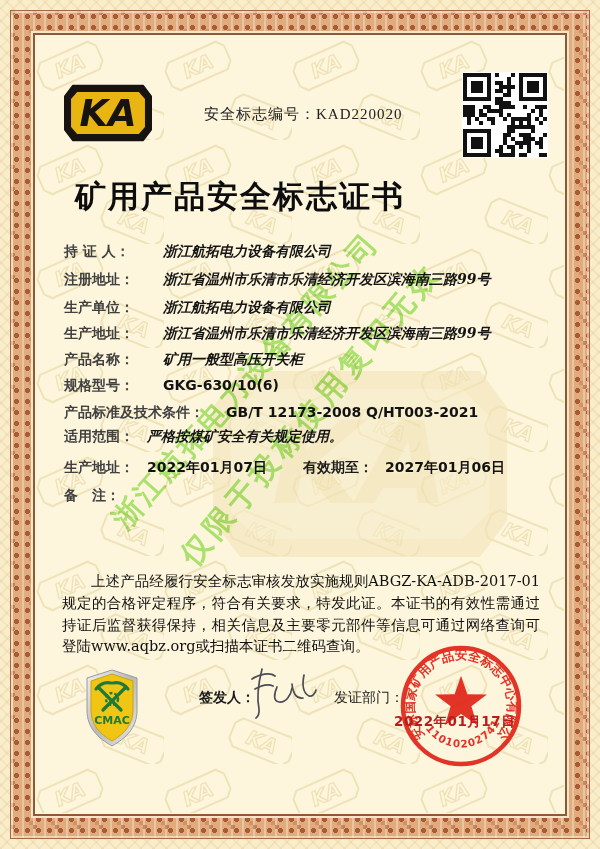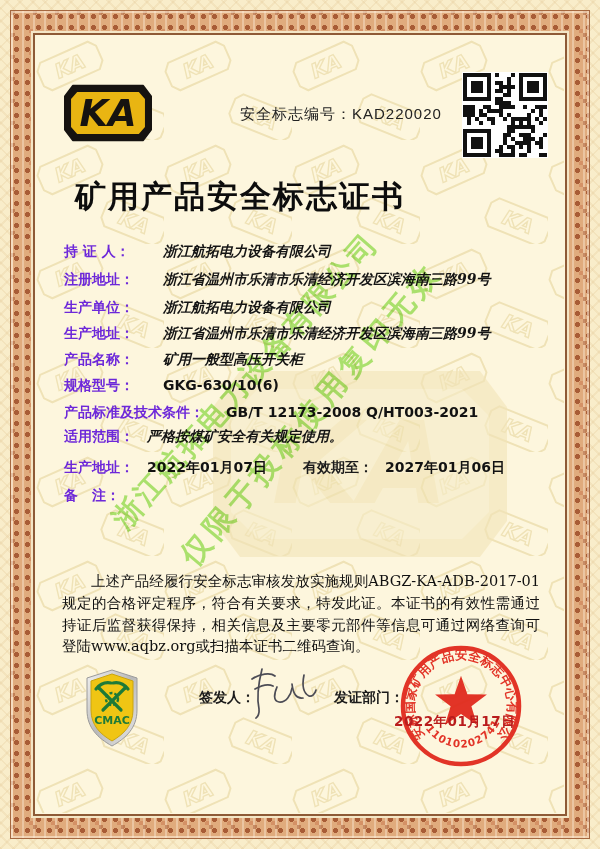--- a/index.html
+++ b/index.html
@@ -28,29 +28,29 @@
   .content{
     position:absolute;inset:33px;
     background:#fdf6dd;
     border:2px solid #8e5a36;
     box-shadow:0 0 0 2px #f4e6c6;
   }
   .bg-pattern{position:absolute;inset:36px;z-index:0;opacity:.85;}
   .big-watermark{position:absolute;left:210px;top:348px;width:300px;height:232px;z-index:0;opacity:.6;}
   
   .ka-logo{position:absolute;left:64px;top:84px;width:88px;height:58px;z-index:2;}
-  .cert-no{position:absolute;left:204px;top:105px;z-index:2;font-family:Liberation Sans, sans-serif;font-size:15px;letter-spacing:1px;color:#222;margin-left:36px;}
+  .cert-no{position:absolute;left:204px;top:105px;z-index:2;font-family:Liberation Serif, serif;font-size:15px;letter-spacing:1px;color:#222;}
   .qr{position:absolute;left:462px;top:72px;width:86px;height:86px;background:#fff;z-index:2;padding:0;}
   .qr svg{position:absolute;left:1px;top:1px;}
   
   .page-title{position:absolute;left:0;top:176px;width:480px;text-align:center;z-index:2;
     font-size:31px;font-weight:bold;letter-spacing:2px;color:#0d0d0d;}
   
   .row{position:absolute;left:64px;width:488px;height:20px;z-index:2;font-size:14px;}
-  .flabel{font-weight:bold;color:#6d28d9;}
+  .flabel{font-weight:bold;color:#404040;}
   .fvalue{position:absolute;left:99px;top:0;white-space:nowrap;}
   .kai{font-family:"DejaVu Serif",serif;font-style:italic;font-weight:700;color:#141414;}
   .mono-strong{font-weight:bold;color:#121212;}
   .r1{top:243px}.r2{top:271px}.r3{top:299px}.r4{top:325px}
   .r5{top:351px}.r6{top:377px}.r7{top:404px}.r8{top:428px}
   .r9{top:459px}.r10{top:487px}
   .r7 .fvalue{left:162px}
   .r8 .fvalue{left:83px}
   .r9 .fvalue{left:83px}
   .valid-label{position:absolute;left:239px;top:0;font-weight:bold;}
@@ -61,21 +61,21 @@
     text-align:justify;text-indent:2em;color:#101010;}
   
   .wm{position:absolute;z-index:3;white-space:nowrap;font-weight:bold;
       font-family:"DejaVu Serif",serif;mix-blend-mode:multiply;pointer-events:none;}
   .wm1{left:246px;top:381px;font-size:29px;letter-spacing:3px;transform:translate(-50%,-50%) rotate(-48.5deg);}
   .wm2{left:311px;top:414px;font-size:30px;letter-spacing:5px;transform:translate(-50%,-50%) rotate(-50deg);}
   
   .cmac{position:absolute;left:84px;top:668px;width:56px;height:80px;z-index:2;}
   .signer-label{position:absolute;left:199px;top:689px;font-size:14px;font-weight:bold;z-index:2;}
   .signature{position:absolute;left:246px;top:663px;width:72px;height:58px;z-index:2;}
-  .dept-label{position:absolute;left:334px;top:689px;font-size:14px;font-weight:bold;z-index:2;text-align:center;}
+  .dept-label{position:absolute;left:334px;top:689px;font-size:14px;font-weight:normal;z-index:2;text-align:center;}
   .stamp{position:absolute;left:396px;top:641px;width:130px;height:130px;z-index:3;opacity:.93;}
   .stamp-date{position:absolute;left:394px;top:713px;z-index:4;font-size:13.5px;font-weight:bold;color:#b91c1c;letter-spacing:.5px;}
 </style>
 </head>
 <body>
 
 <div class="outer-texture"></div>
 <div class="band"></div>
 <div class="content"></div>
 

